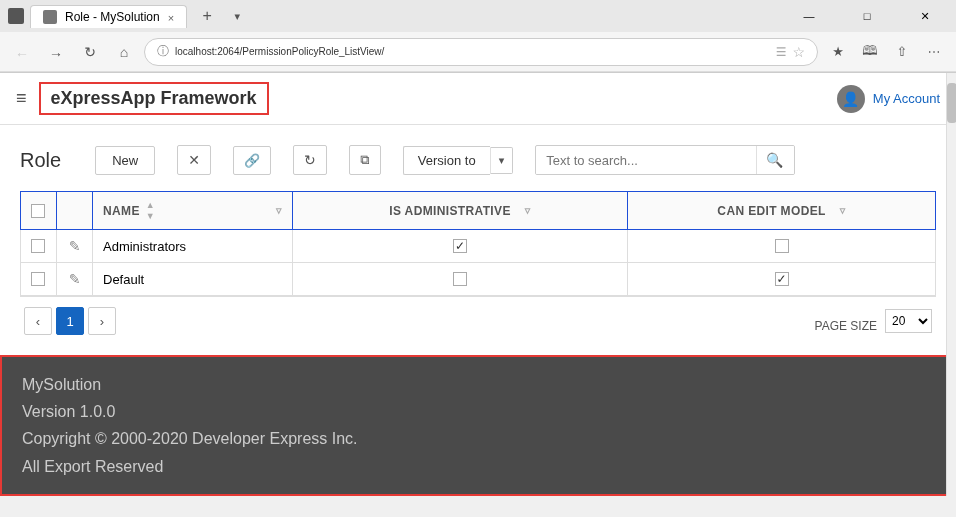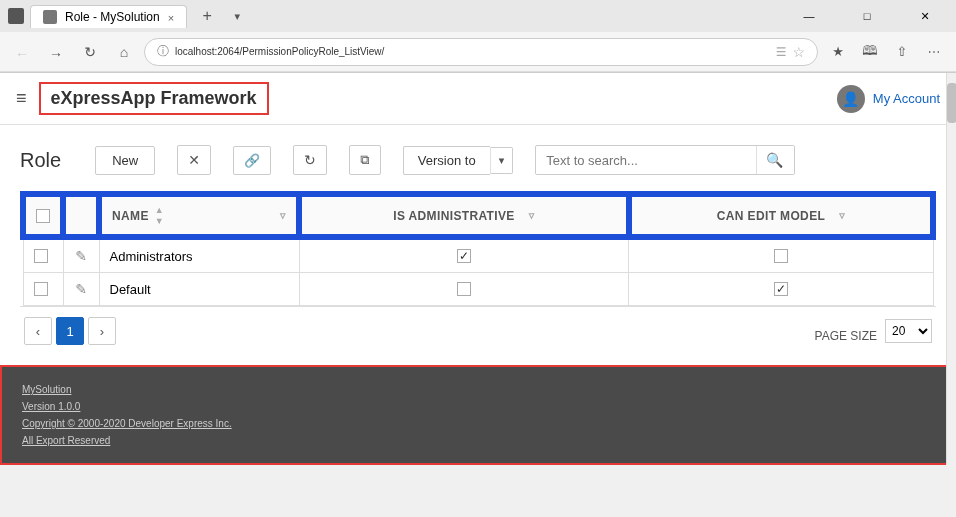--- a/index.html
+++ b/index.html
@@ -40,21 +40,21 @@
     .btn-icon { background: #fff; border: 1px solid #ccc; padding: 6px 10px; cursor: pointer; font-size: 14px; color: #555; border-radius: 2px; min-width: 32px; display: flex; align-items: center; justify-content: center; }
     .btn-export { display: flex; align-items: center; }
     .btn-export-main { background: #fff; border: 1px solid #ccc; border-right: none; padding: 6px 14px; cursor: pointer; font-size: 13px; color: #333; border-radius: 2px 0 0 2px; }
     .btn-export-arrow { background: #fff; border: 1px solid #ccc; border-left: 1px solid #e0e0e0; padding: 6px 8px; cursor: pointer; border-radius: 0 2px 2px 0; font-size: 11px; color: #555; }
     .search-box { display: flex; align-items: center; border: 1px solid #ccc; border-radius: 2px; overflow: hidden; flex: 1; max-width: 260px; }
     .search-input { border: none; outline: none; padding: 6px 10px; font-size: 13px; flex: 1; color: #999; }
     .search-btn { background: #fff; border: none; border-left: 1px solid #e0e0e0; padding: 6px 10px; cursor: pointer; font-size: 14px; color: #555; }
 
     
     .data-table { width: 100%; border-collapse: collapse; border: 1px solid #ddd; }
-    .data-table th { background: #fafafa; border: 6px solid #1d4ed8; padding: 8px 10px; text-align: left; font-size: 12px; font-weight: 600; color: #555; text-transform: uppercase; letter-spacing: 0.03em; }
+    .data-table th { background: #fafafa; border: 1px solid #1d4ed8; padding: 8px 10px; text-align: left; font-size: 12px; font-weight: 600; color: #555; text-transform: uppercase; letter-spacing: 0.03em; }
     .data-table td { border: 1px solid #ddd; padding: 8px 10px; }
     .th-content { display: flex; align-items: center; gap: 6px; }
     .sort-icons { display: flex; flex-direction: column; gap: 1px; color: #aaa; font-size: 9px; cursor: pointer; }
     .filter-icon { color: #aaa; font-size: 11px; cursor: pointer; margin-left: auto; }
     .checkbox { width: 14px; height: 14px; border: 1px solid #aaa; background: #fff; cursor: pointer; }
     .checkbox.checked::after { content: '✓'; font-size: 12px; color: #333; display: flex; align-items: center; justify-content: center; margin-top: -1px; }
     .edit-icon { color: #888; font-size: 14px; cursor: pointer; }
     .col-check { width: 36px; text-align: center; }
     .col-edit { width: 36px; text-align: center; }
     .col-name { width: 200px; }
@@ -63,21 +63,21 @@
 
     
     .pagination-bar { display: flex; align-items: center; padding: 10px 4px; gap: 4px; border-top: 1px solid #ddd; }
     .page-btn { width: 28px; height: 28px; display: flex; align-items: center; justify-content: center; border: 1px solid #ccc; background: #fff; cursor: pointer; font-size: 13px; color: #555; border-radius: 2px; }
     .page-btn.active { background: #1565c0; color: #fff; border-color: #1565c0; }
     .page-size-section { margin-left: auto; display: flex; align-items: flex-end; gap: 8px; font-size: 12px; color: #555; }
     .page-size-select { border: 1px solid #ccc; padding: 3px 2px; font-size: 12px; background: #fff; cursor: pointer; }
 
     
     .footer { background: #4a4a4a; color: #ccc; padding: 14px 20px; border: 2px solid #e53935; margin: 0; }
-    .footer-text { font-size: 10px; line-height: 1.7; text-decoration: underline; }
+    .footer-text { font-size: 16px; line-height: 1.7; }
 
     .content-wrapper { position: relative; background: #fff; }
   </style>
 </head>
 <body>
 
 <div class="browser-chrome">
 
   <div class="title-bar">
     <div class="title-bar-left">

